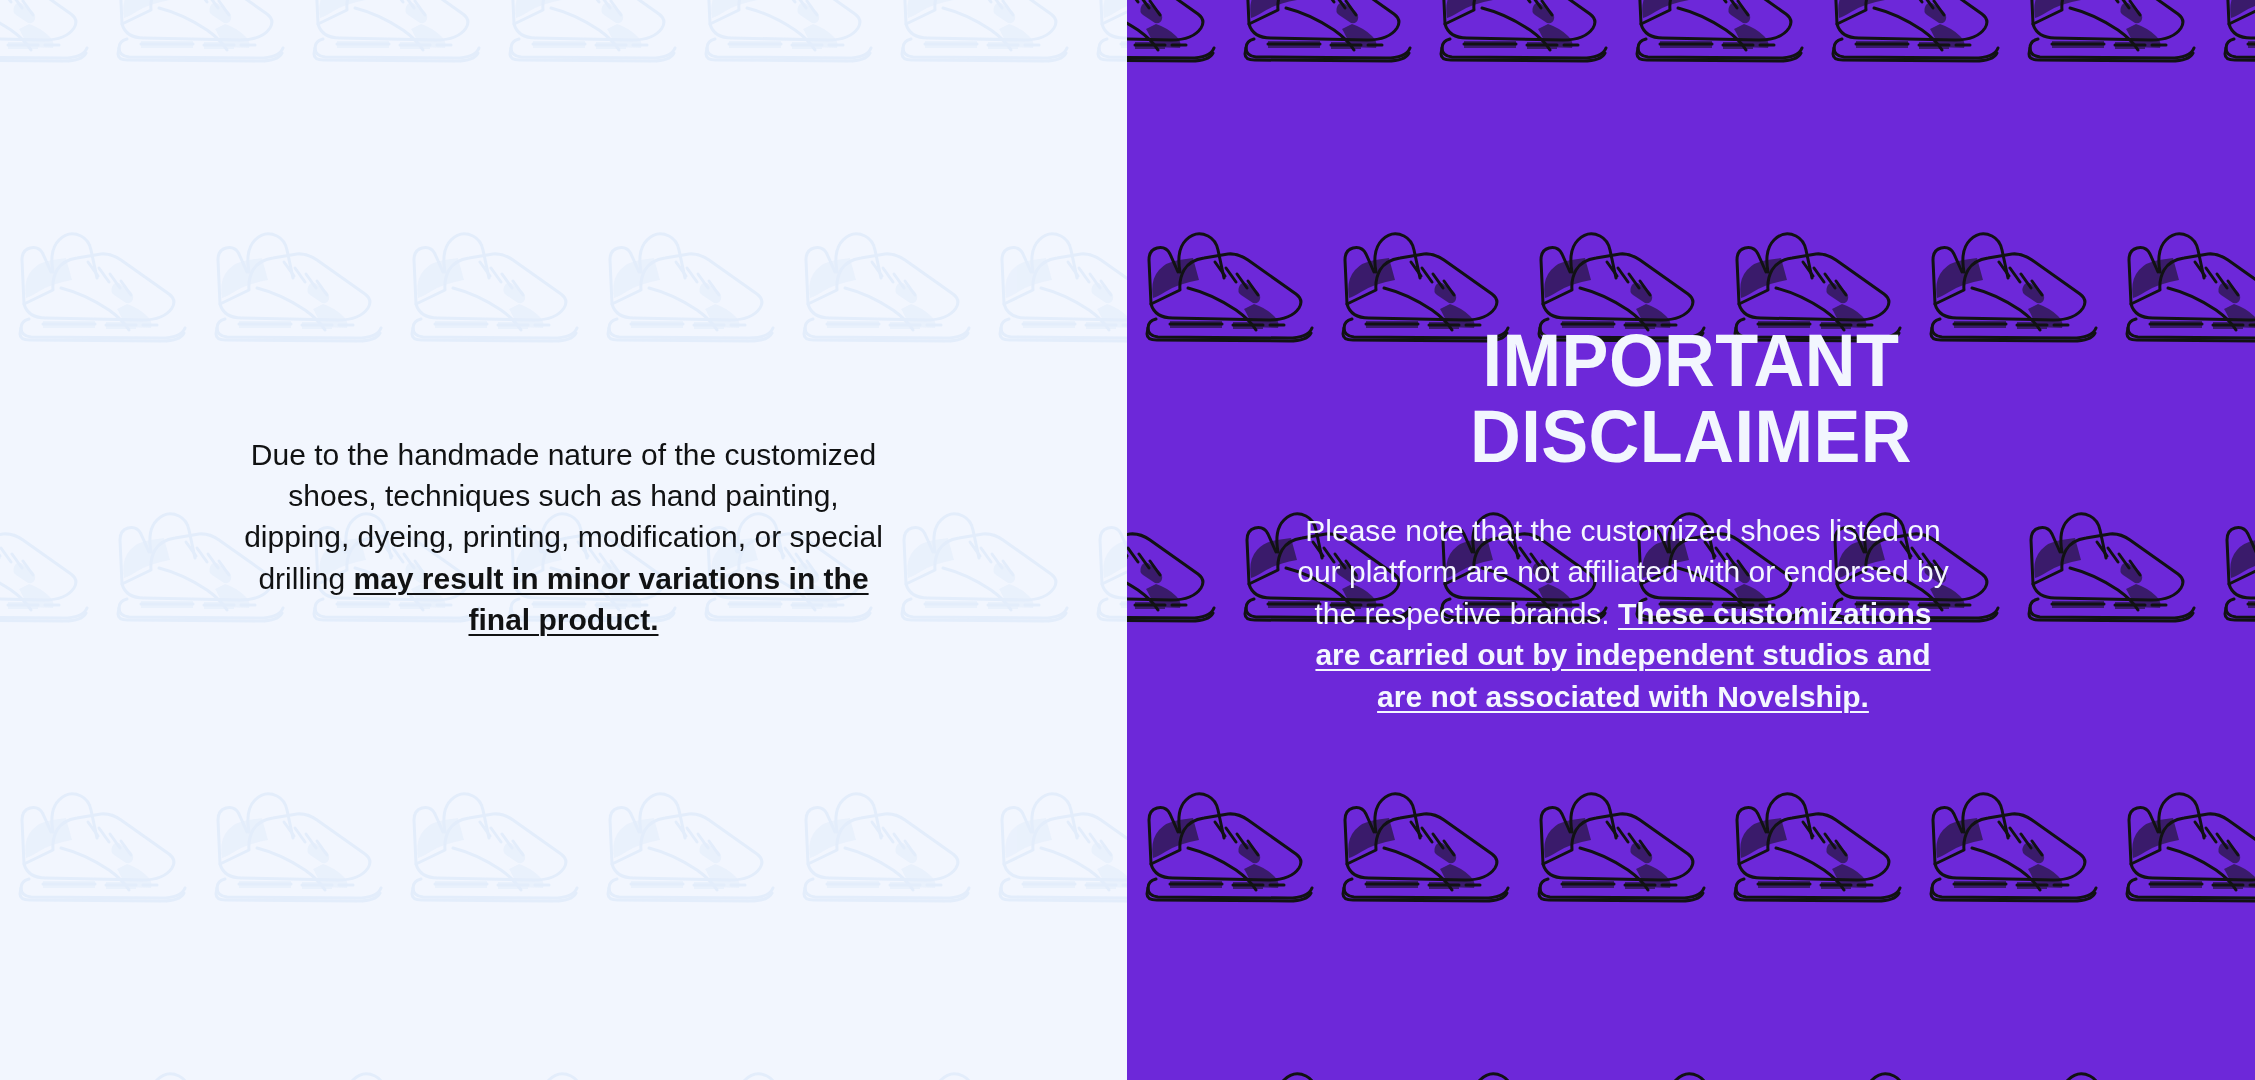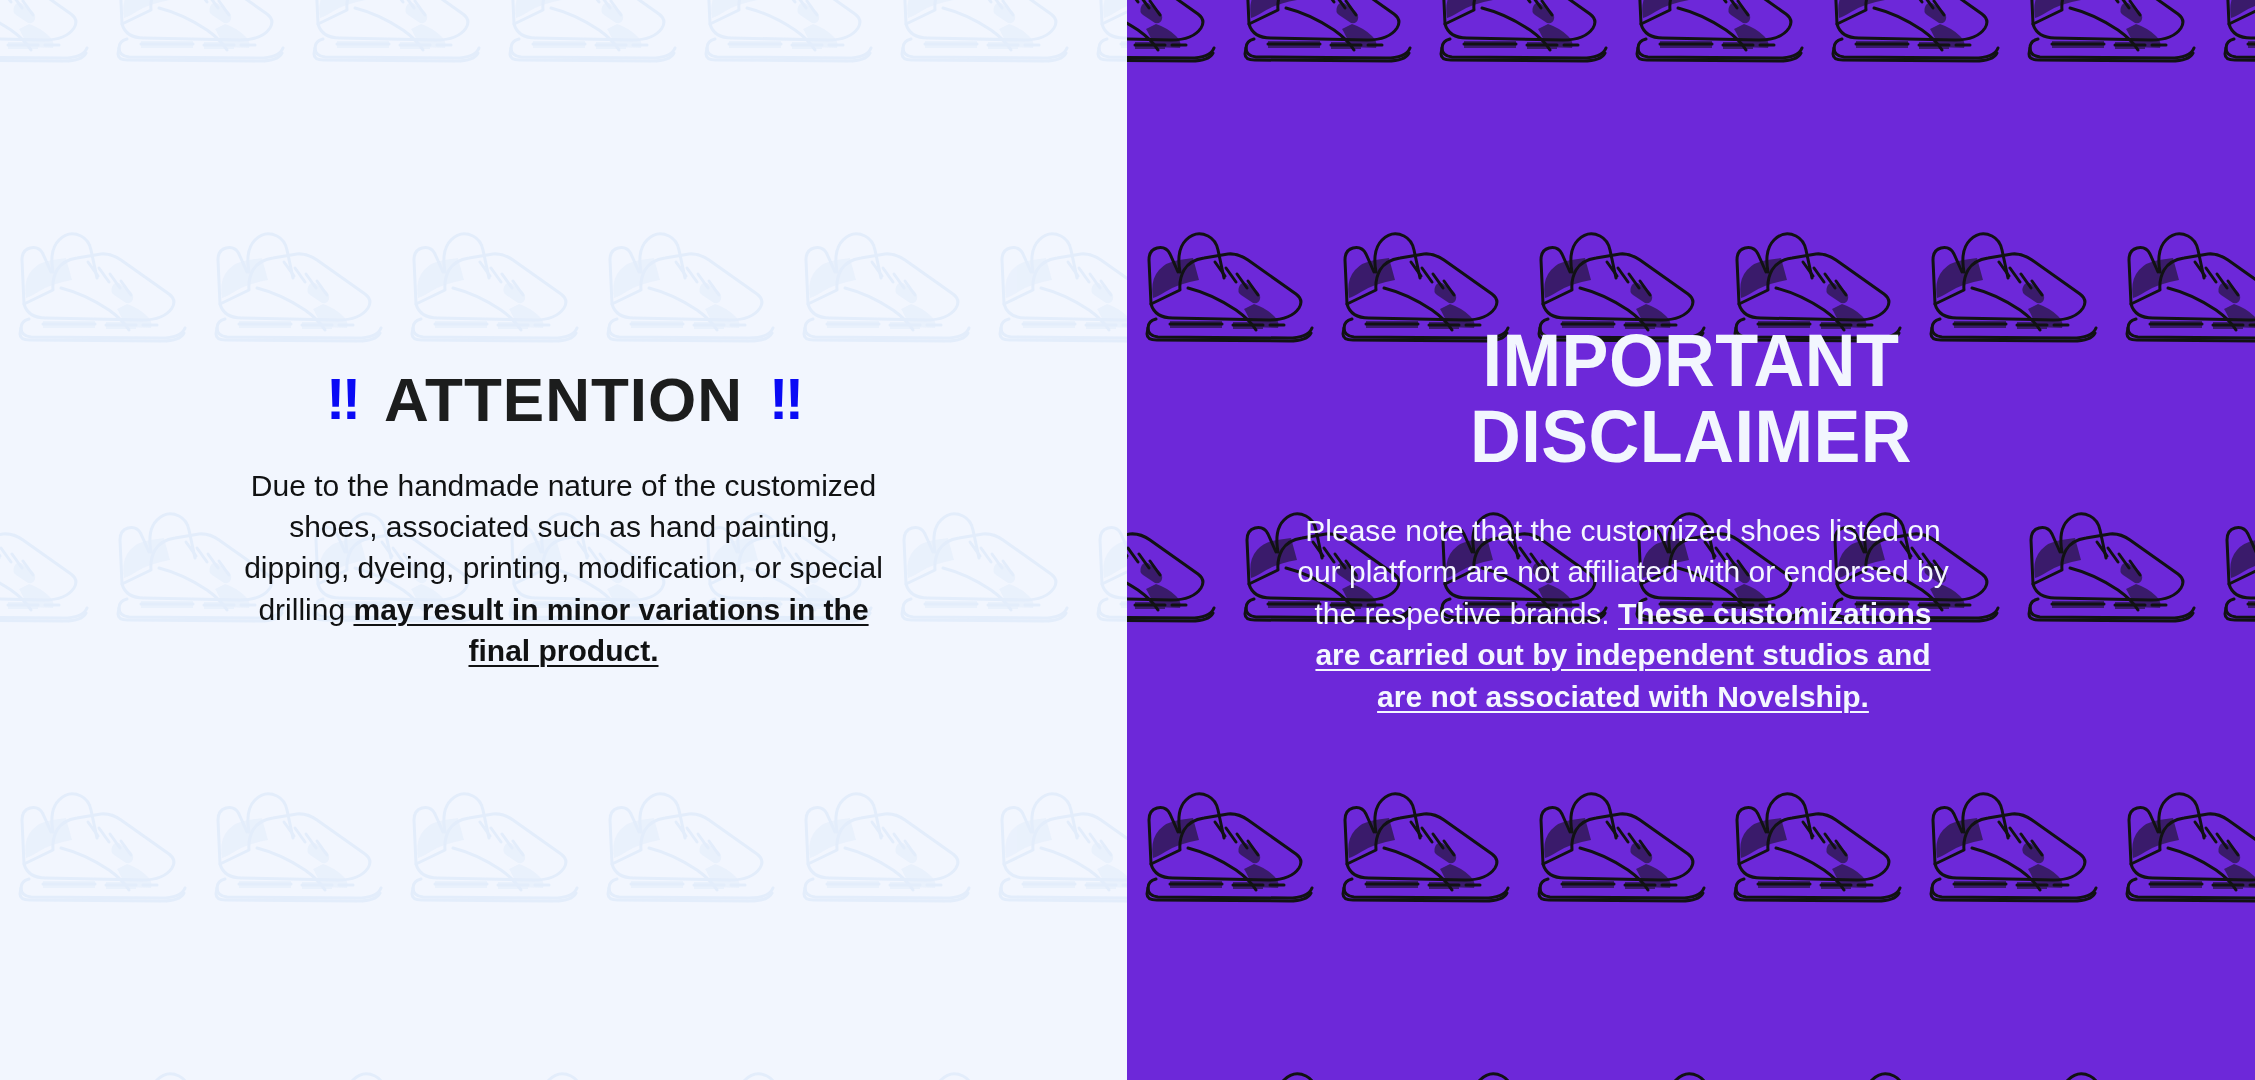--- a/index.html
+++ b/index.html
@@ -731,25 +731,22 @@
     <path d="M129 92 q12 4 20 12 q6 6 4 12 l-26-1 q-4-12-8-18 z"></path>
     <path d="M121 71 l10 7 q5 4 4 9 q-1 5-7 4 l-12-8 q-4-3-2-8 q2-5 7-4 z"></path>
     <path d="M45 109 h52 v7 h-52 z M108 110 h30 v7 h-30 z"></path>
   </g>
 </svg>
         </div>
       </div>
 
     <div class="content content-light">
 
-      <h1 class="heading heading-light">
-        <span class="bang bang-left">‼</span><span>ATTENTION</span><span class="bang bang-right">‼</span>
-      </h1>
-
-      <p class="body-text body-light"><span>Due to the handmade nature of the customized shoes, associated such as hand painting, dipping, dyeing, printing, modification, or special drilling </span><span class="emph">may result in minor variations in the final product.</span></p>
+
+      <p class="body-text body-light"><span>Due to the handmade nature of the customized shoes, techniques such as hand painting, dipping, dyeing, printing, modification, or special drilling </span><span class="emph">may result in minor variations in the final product.</span></p>
 
     </div>
   </section>
 
   <section class="panel panel-dark">
 
     <div class="pattern" id="pattern-dark">
         <div class="pattern-row">
           <svg viewBox="0 0 196 136" xmlns="http://www.w3.org/2000/svg">
   <g fill="none" stroke="currentColor" stroke-width="3" stroke-linejoin="round" stroke-linecap="round">

